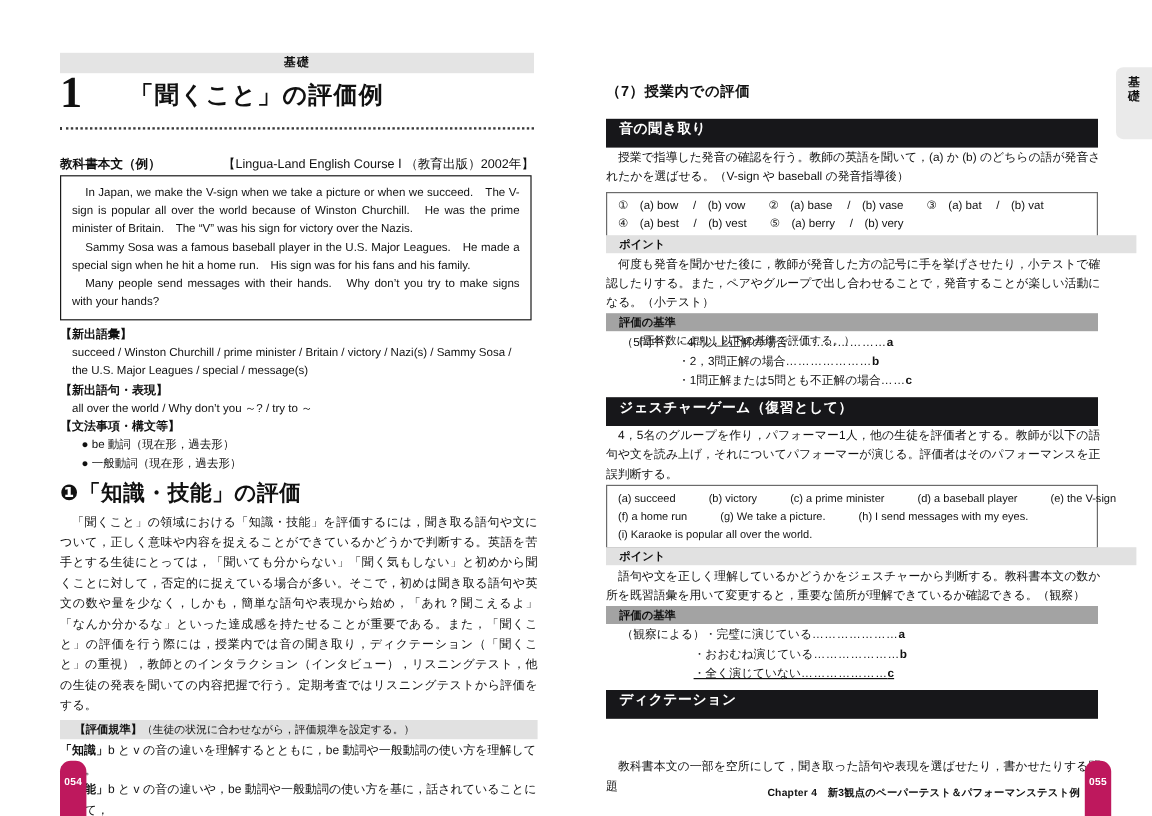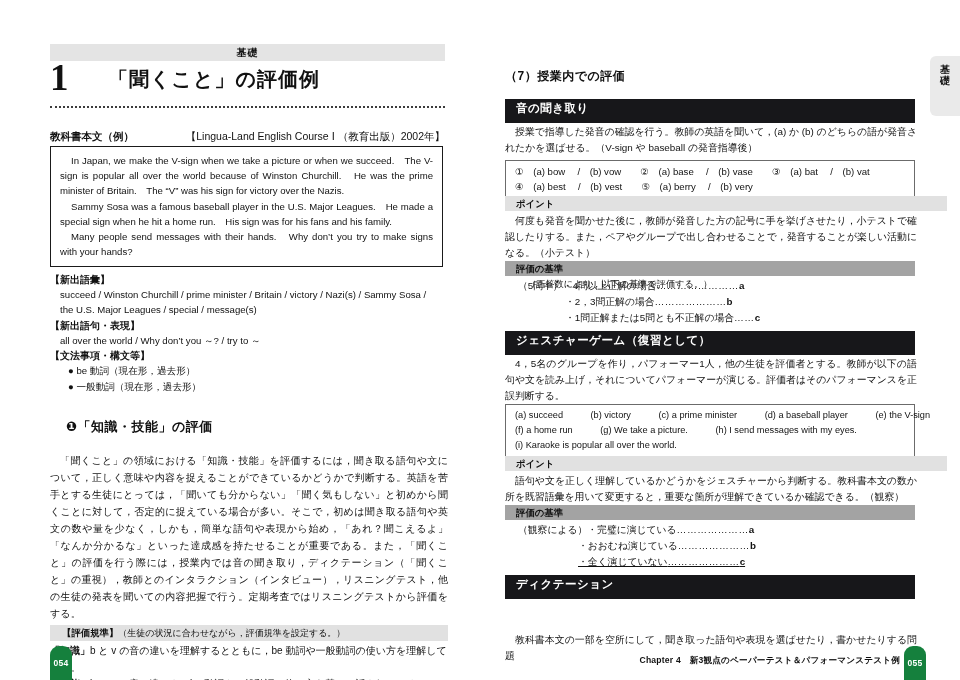--- a/index.html
+++ b/index.html
@@ -61,21 +61,21 @@
     margin:0;font-size:9.6px;line-height:15.2px;text-align:justify;
     text-indent:11px;
     font-family:"Liberation Sans","DejaVu Sans",sans-serif;
   }
 
   .sect-lbl{font-size:10px;font-weight:bold;margin:0;line-height:15px;}
   .sect-body{font-size:9.6px;line-height:15.4px;margin:0 0 0 10px;}
   .bullet{font-size:9.6px;line-height:15.4px;margin:0 0 0 18px;}
 
   .h-circle{
-    font-size:13px;font-weight:bold;margin:16px;line-height:18px;letter-spacing:.5px;
+    font-size:18px;font-weight:bold;margin:0;line-height:18px;letter-spacing:.5px;
   }
   .jp-para{
     font-size:10px;line-height:17px;margin:0;text-align:justify;text-indent:10px;
     letter-spacing:.1px;
   }
   .grayband{
     background:#e1e1e1;font-size:9px;line-height:14px;padding:1px 0 1px 12px;
     margin:3px 0 2px 0;
   }
   .grayband b{font-size:9.4px;}
@@ -125,21 +125,21 @@
   
   .side-tab{
     position:absolute;right:0;top:56px;width:30px;height:60px;
     background:#eaeaea;border-radius:6px 0 0 6px;
   }
   .side-tab span{
     display:block;width:12px;margin:8px auto 0 auto;font-size:10px;
     font-weight:bold;line-height:11px;text-align:center;
   }
   .pagetab{
-    position:absolute;width:22px;height:34px;background:#15803d;
+    position:absolute;width:22px;height:46px;background:#be185d;
   }
   .pagetab.left{left:50px;bottom:0;border-radius:9px 9px 0 0;}
   .pagetab.right{right:34px;bottom:0;border-radius:9px 9px 0 0;}
   .pagetab span{
     display:block;color:#fff;font-size:8.5px;font-weight:bold;
     text-align:center;line-height:34px;letter-spacing:.3px;
   }
   .footer-run{
     position:absolute;right:60px;bottom:13px;font-size:8.6px;font-weight:bold;
     white-space:nowrap;letter-spacing:.2px;

